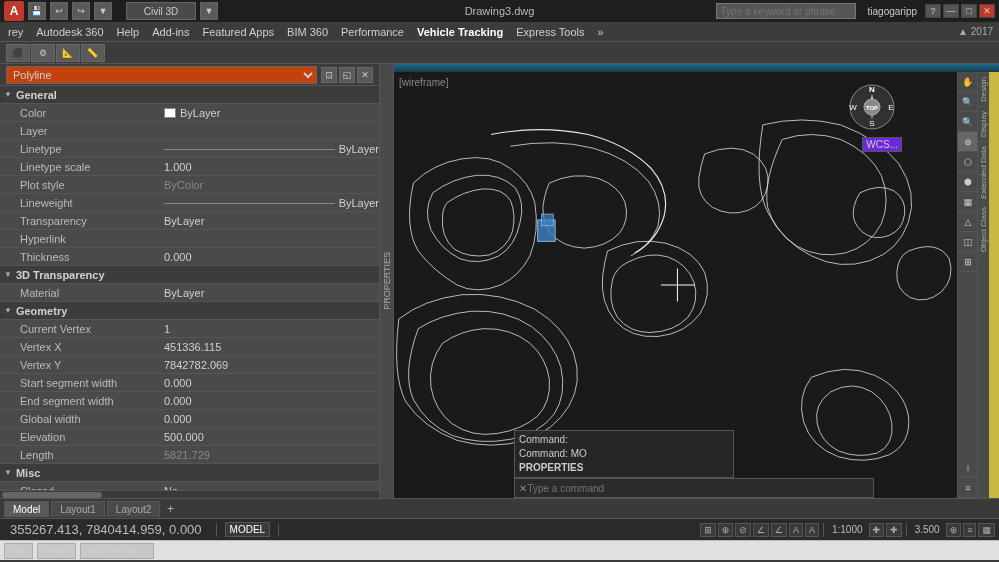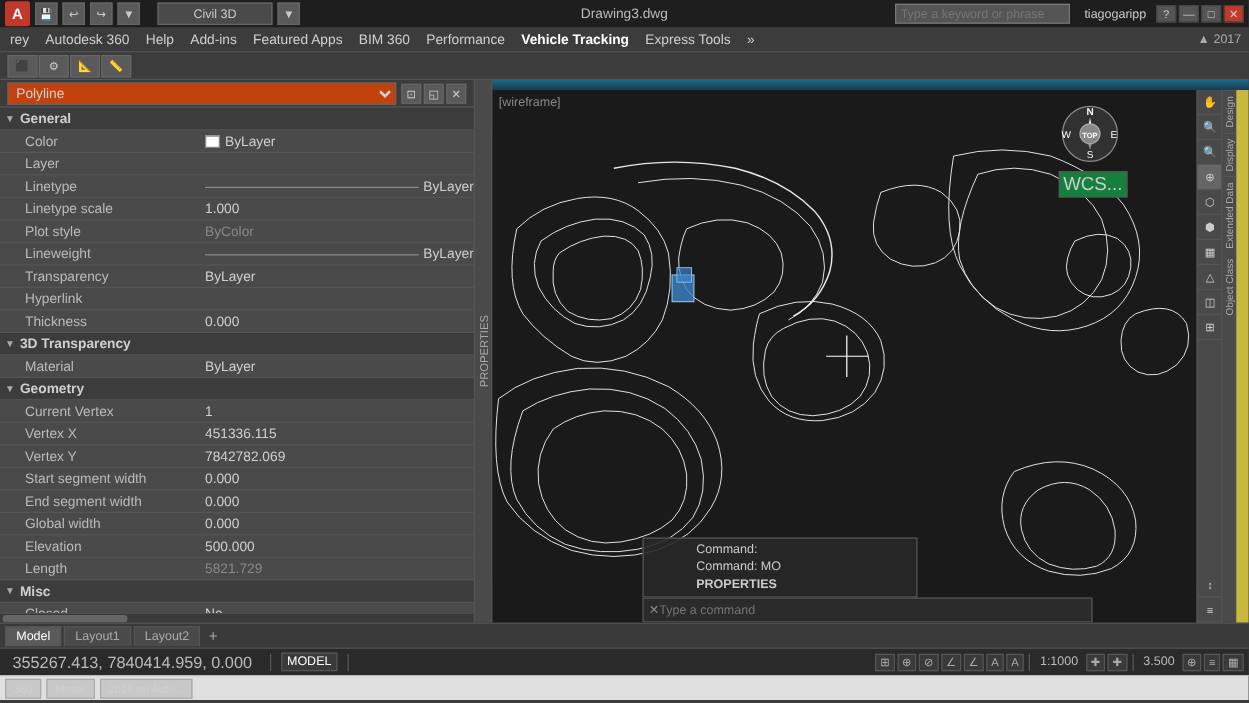--- a/index.html
+++ b/index.html
@@ -205,42 +205,41 @@
       right: 60px;
       width: 50px;
       height: 50px;
     }
 
     
     .wcs-label {
       position: absolute;
       top: 65px;
       right: 55px;
-      background: #15803d;
-      color: #ccc;
-      font-size: 15px;
+      background: #6d28d9;
+      color: #ccc;
+      font-size: 10px;
       padding: 1px 3px;
       border: 1px solid #555;
     }
 
     
     .command-area {
       position: absolute;
       bottom: 20px;
       left: 120px;
       width: 220px;
       background: rgba(40,40,40,0.9);
       border: 1px solid #555;
       padding: 2px 4px;
     }
     .command-line {
       font-size: 10px;
       color: #ccc;
       line-height: 14px;
-      margin-left: 38px;
     }
 
     
     .command-input-bar {
       position: absolute;
       bottom: 0;
       left: 120px;
       width: 360px;
       height: 20px;
       background: #2a2a2a;
@@ -410,21 +409,21 @@
 <body>
 
 <div class="title-bar">
   <div class="title-bar-left">
     <div class="app-icon">A</div>
     <div class="toolbar-btn">💾</div>
     <div class="toolbar-btn">↩</div>
     <div class="toolbar-btn">↪</div>
     <div class="toolbar-btn">▼</div>
     <div style="width:6px;"></div>
-    <div class="toolbar-btn" style="width:92px;font-size:10px;color:#ccc;background:#4a4a4a;padding:0 0;text-align:left;">Civil 3D</div>
+    <div class="toolbar-btn" style="width:70px;font-size:10px;color:#ccc;background:#4a4a4a;padding:0 0;text-align:left;">Civil 3D</div>
     <div class="toolbar-btn">▼</div>
   </div>
   <div class="title-bar-center">Drawing3.dwg</div>
   <div class="title-bar-right">
     <input class="search-box" placeholder="Type a keyword or phrase" style="">
     <div style="width:8px;"></div>
     <span style="font-size:10px;color:#ccc;">tiagogaripp</span>
     <div style="width:4px;"></div>
     <div class="title-btn">?</div>
     <div class="title-btn">—</div>

